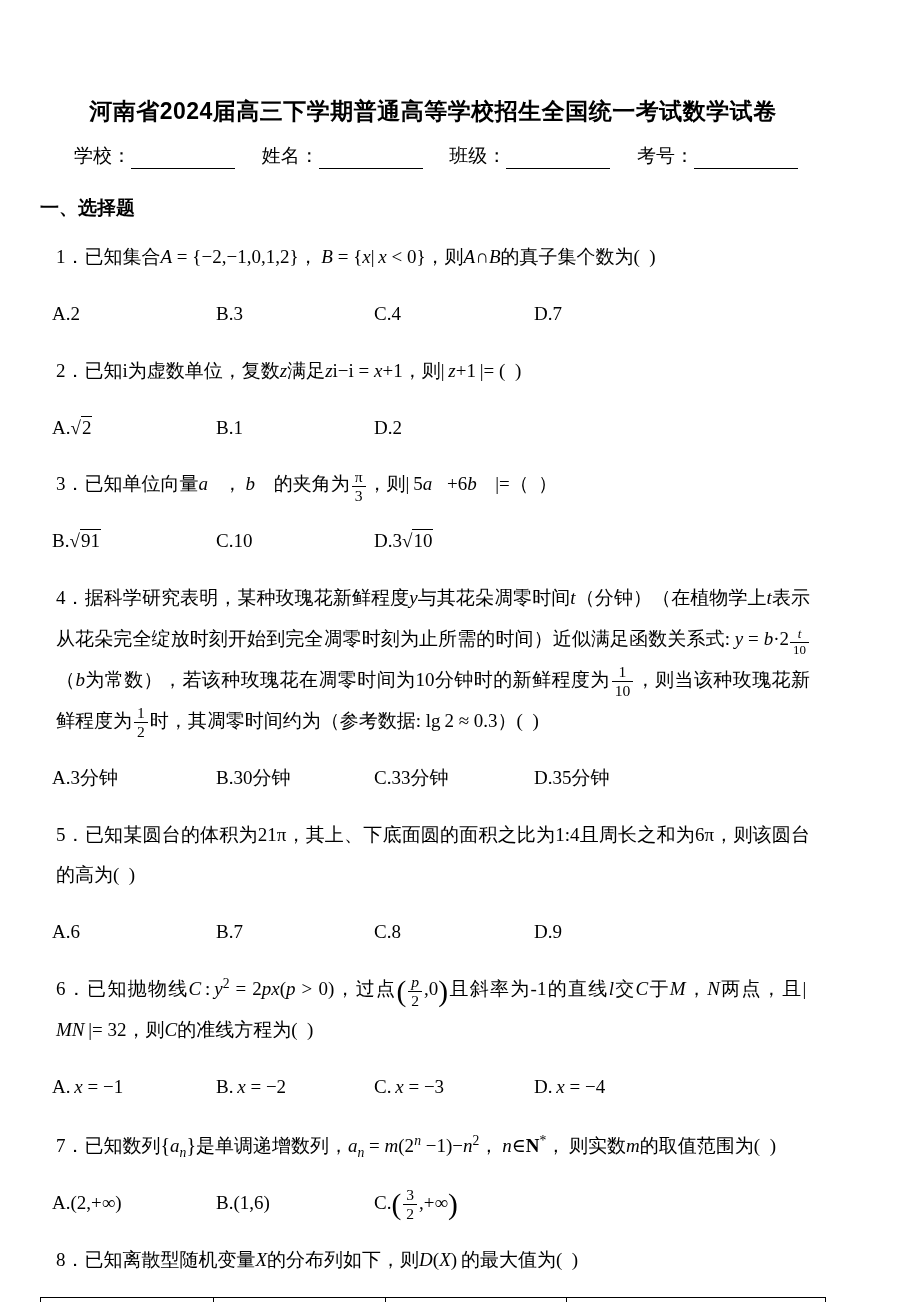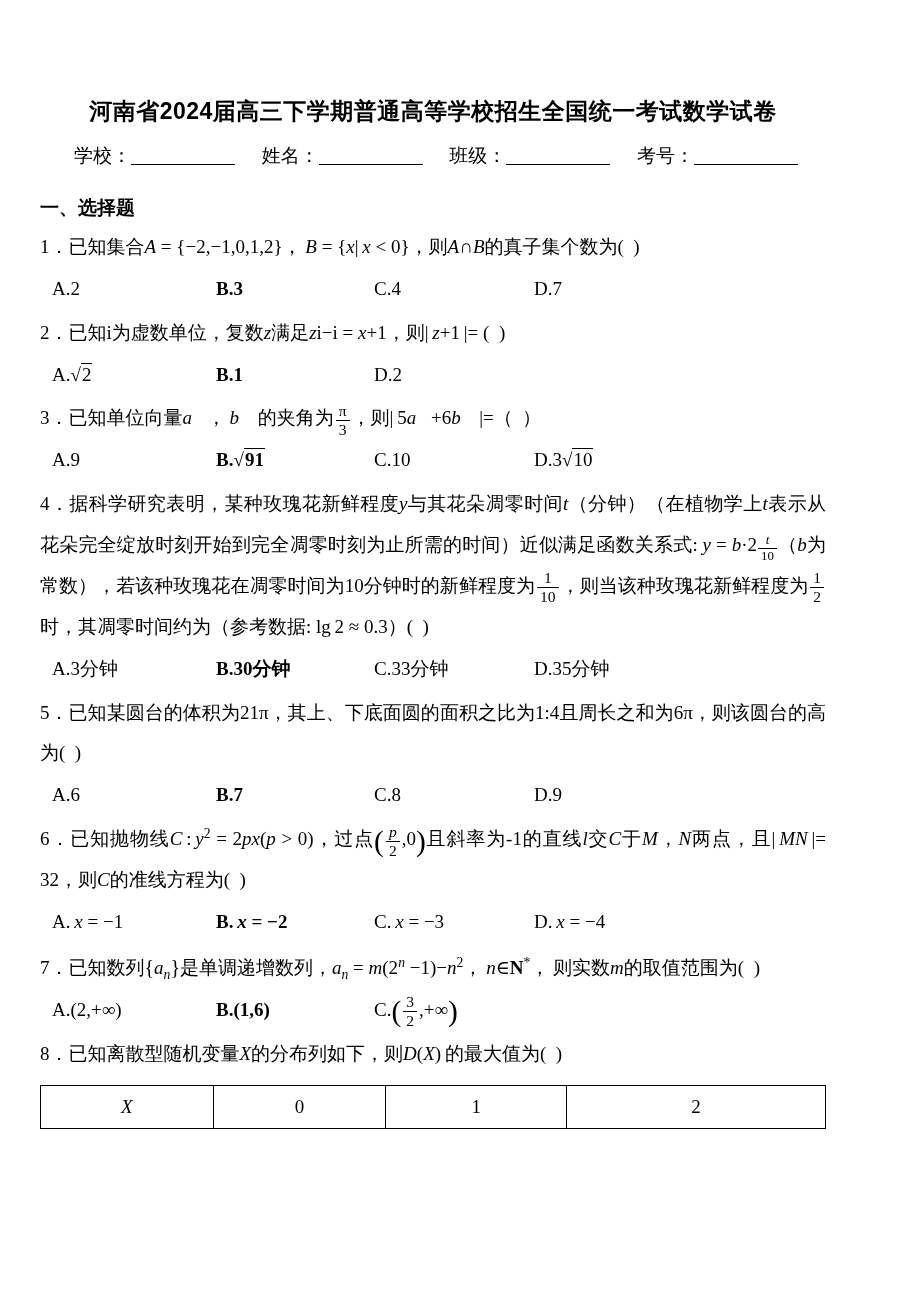--- a/index.html
+++ b/index.html
@@ -8,31 +8,31 @@
     font-family:"Liberation Serif","DejaVu Serif",serif;
     color:#000;font-size:19px;
   }
   .page{padding:96px 94px 0 40px;box-sizing:border-box;}
   .title{
     font-family:"Liberation Sans","DejaVu Sans",sans-serif;
     font-size:23px;font-weight:bold;text-align:center;
     margin:0 0 16px 0;letter-spacing:0.5px;
   }
   .info{display:flex;justify-content:space-between;padding:0 28px 0 34px;margin-bottom:26px;white-space:nowrap;}
-  .info-item{display:inline-flex;align-items:flex-start;}
+  .info-item{display:inline-flex;align-items:flex-end;}
   .blank{display:inline-block;width:104px;border-bottom:1.4px solid #000;height:1.1em;}
   .section-heading{
     font-family:"Liberation Sans","DejaVu Sans",sans-serif;
     font-size:19px;font-weight:bold;margin:12px 0 6px 0;
   }
   .question{margin:0;}
-  .stem{margin:0;line-height:2.15;text-align:justify;}
+  .stem{margin:16px;line-height:2.15;text-align:justify;}
   .opts{display:flex;padding-left:12px;margin:1px 0 3px 0;line-height:2.15;}
   .opts .opt:nth-child(1){width:164px;}
-  .opts .opt:nth-child(2){width:158px;font-weight:bold;}
+  .opts .opt:nth-child(2){width:158px;}
   .opts .opt:nth-child(3){width:160px;}
   .opts .opt:nth-child(4){flex:1;}
   
   i{font-style:italic;}
   sup{font-size:0.72em;}
   sub{font-size:0.72em;}
   .frac{display:inline-flex;flex-direction:column;vertical-align:middle;text-align:center;line-height:1.15;margin:0 2px;}
   .frac>span{display:block;font-size:0.82em;padding:0 3px;}
   .frac>span:last-child{border-top:1.3px solid #000;}
   .frac.fs>span{font-size:0.95em;}
@@ -92,21 +92,20 @@
       <span class="opt">D.2</span>
     </div>
   </div>
 
   <div class="question">
     <p class="stem">3．已知单位向量<i>a⃗</i>， <i>b⃗</i> 的夹角为<span class="frac">
           <span>π</span>
           <span>3</span>
         </span>，则| 5<i>a⃗</i>+6<i>b⃗</i> |=（&nbsp;&nbsp;）</p>
     <div class="opts">
-      <span class="opt">A.9</span>
       <span class="opt">B.<span class="sq">√<span class="bar">91</span></span></span>
       <span class="opt">C.10</span>
       <span class="opt">D.3<span class="sq">√<span class="bar">10</span></span></span>
     </div>
   </div>
 
   <div class="question">
     <p class="stem">4．据科学研究表明，某种玫瑰花新鲜程度<i>y</i>与其花朵凋零时间<i>t</i>（分钟）（在植物学上<i>t</i>表示从花朵完全绽放时刻开始到完全凋零时刻为止所需的时间）近似满足函数关系式: <i>y</i> = <i>b</i>·2<sup><span class="frac fs">
             <span><i>t</i></span>
             <span>10</span>

